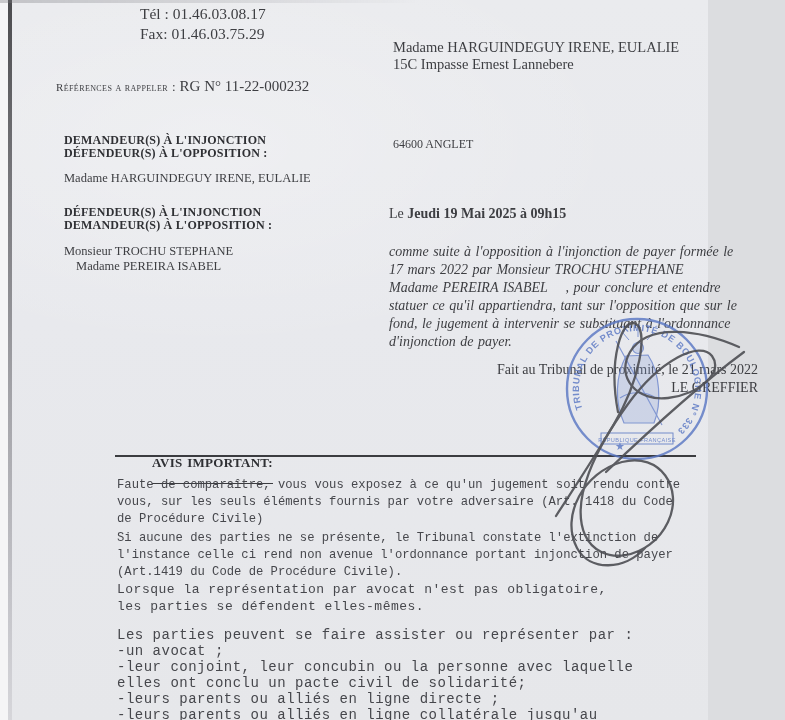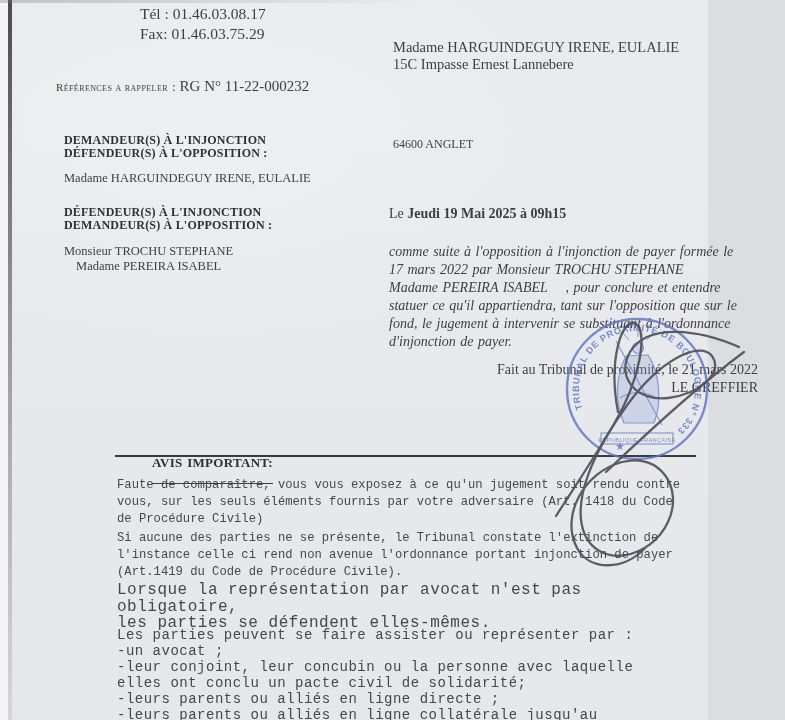--- a/index.html
+++ b/index.html
@@ -39,21 +39,21 @@
   .hearing{left:389px;top:206px;font-size:14px;}
   .details{left:389px;top:243px;font-size:14px;line-height:18px;word-spacing:1px;font-style:italic;}
   .closing{left:420px;top:361px;width:338px;text-align:right;font-size:14px;line-height:17.5px;}
   
   .rule{left:115px;top:455px;width:581px;height:2px;background:#3b3c40;}
   .avis-head{left:117px;top:455px;font-size:13px;font-weight:bold;color:#2f3034;
     border-bottom:1.5px solid #3b3c40;padding-bottom:12px;letter-spacing:.3px;word-spacing:1px;margin-left:35px;}
   .mono{font-family:"Liberation Mono","DejaVu Sans Mono",monospace;color:#46474c;}
   .mono-p1{left:117px;top:477px;font-size:12.2px;line-height:17.2px;}
   .mono-p2{left:117px;top:530px;font-size:12.2px;line-height:17.2px;}
-  .mono-p3{left:117px;top:582px;font-size:16px;line-height:16.5px;letter-spacing:.5px;}
+  .mono-p3{left:117px;top:582px;font-size:13px;line-height:16.5px;letter-spacing:.5px;}
   .mono-p4{left:117px;top:627px;font-size:14px;line-height:16px;letter-spacing:.5px;}
   .stamp-svg{left:520px;top:303px;width:268px;height:292px;}
 </style>
 </head>
 <body>
 
 <div class="paper">
 
   <div class="abs scan-white"></div>
   <div class="abs scan-edge"></div>

